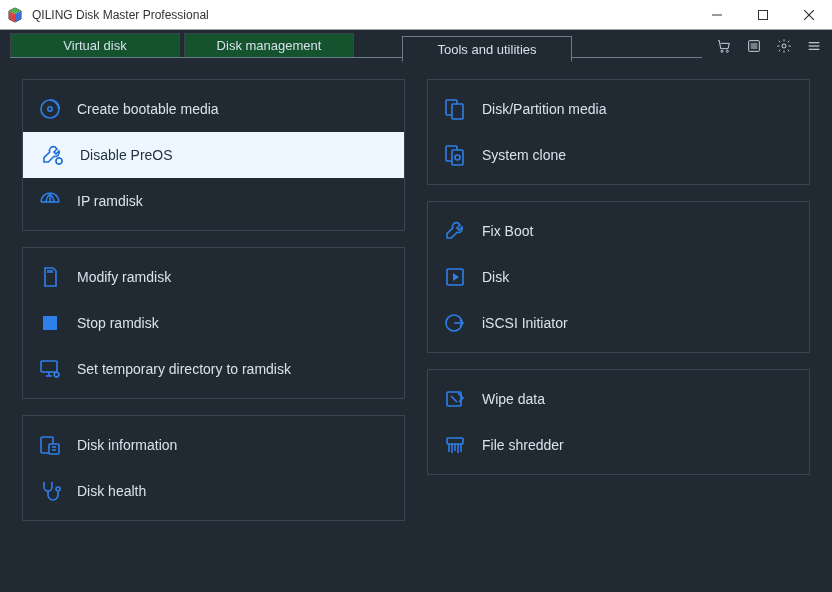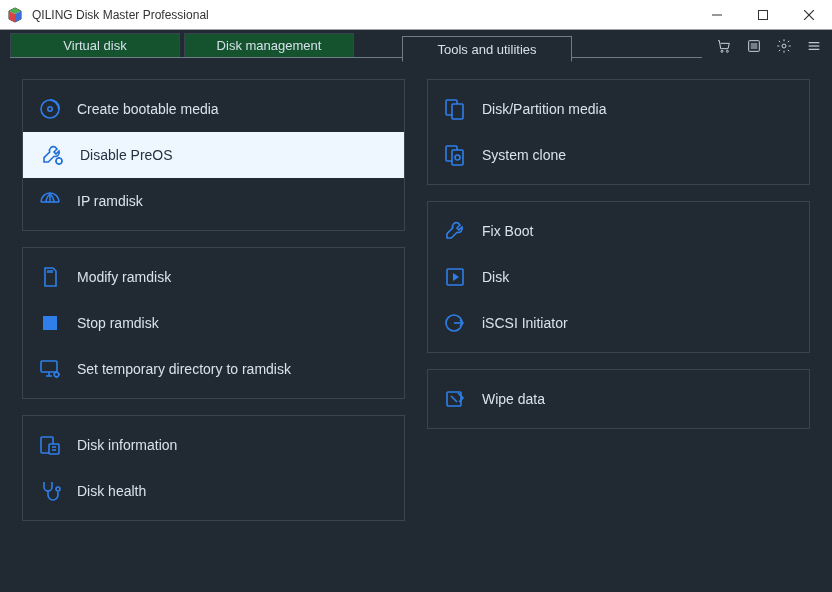--- a/index.html
+++ b/index.html
@@ -326,18 +326,31 @@
         <div class="item">
           <span class="ico">
             <svg viewBox="0 0 24 24" fill="none" stroke="currentColor" stroke-width="1.6">
                 <rect x="4" y="5" width="14" height="14" rx="1"></rect>
                 <path d="M15 6l5 5-4 4"></path>
                 <path d="M8 9l6 6"></path>
               </svg>
           </span>
           <span>Wipe data</span>
         </div>
+        <div class="item">
+          <span class="ico">
+            <svg viewBox="0 0 24 24" fill="none" stroke="currentColor" stroke-width="1.6">
+                <rect x="4" y="5" width="16" height="6" rx="1"></rect>
+                <line x1="6" y1="11" x2="6" y2="19"></line>
+                <line x1="9" y1="11" x2="9" y2="20"></line>
+                <line x1="12" y1="11" x2="12" y2="18"></line>
+                <line x1="15" y1="11" x2="15" y2="20"></line>
+                <line x1="18" y1="11" x2="18" y2="19"></line>
+              </svg>
+          </span>
+          <span>File shredder</span>
+        </div>
       </div>
 
     </div>
 
   </div>
 </div>
 
 </body></html>

